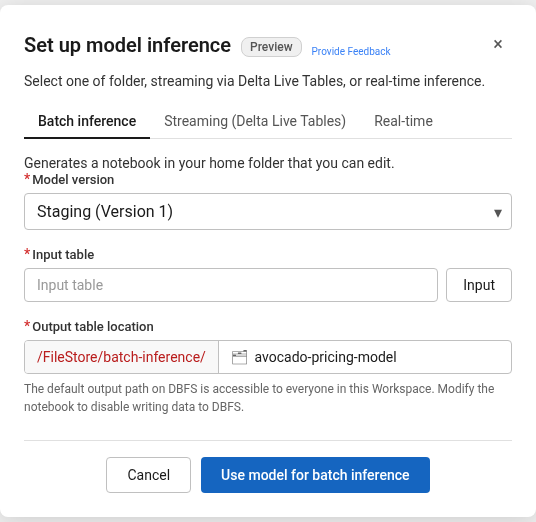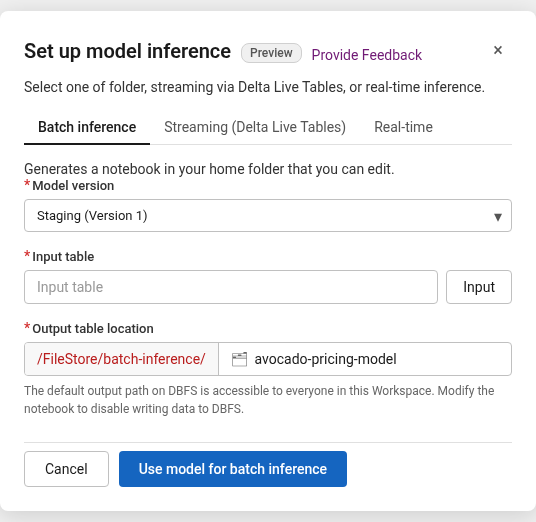--- a/index.html
+++ b/index.html
@@ -43,22 +43,22 @@
       background: #f0f0f0;
       border: 1px solid #d0d0d0;
       border-radius: 8px;
       padding: 2px 8px;
       font-size: 12px;
       color: #555;
       font-weight: 500;
     }
 
     .feedback-link {
-      color: #701a75;
-      font-size: 14px;
+      color: #3b82f6;
+      font-size: 10px;
       text-decoration: none;
       cursor: pointer;
     }
 
     .close-btn {
       margin-left: auto;
       background: none;
       border: none;
       cursor: pointer;
       font-size: 18px;
@@ -128,21 +128,21 @@
     .select-wrapper {
       position: relative;
       width: 100%;
     }
 
     .select-field {
       width: 100%;
       padding: 8px 36px 8px 12px;
       border: 1px solid #c0c0c0;
       border-radius: 4px;
-      font-size: 13px;
+      font-size: 16px;
       color: #1a1a1a;
       background: #ffffff;
       appearance: none;
       cursor: pointer;
     }
 
     .select-arrow {
       position: absolute;
       right: 10px;
       top: 50%;
@@ -215,24 +215,24 @@
 
     .help-text {
       font-size: 12px;
       color: #666;
       margin-top: 6px;
       line-height: 1.5;
     }
 
     .modal-footer {
       display: flex;
-      justify-content: flex-start;
+      justify-content: center;
       gap: 10px;
       margin-top: 24px;
-      padding-top: 8px;
+      padding-top: 16px;
       border-top: 1px solid #e0e0e0;
     }
 
     .cancel-btn {
       padding: 9px 20px;
       border: 1px solid #c0c0c0;
       border-radius: 4px;
       background: #ffffff;
       font-size: 14px;
       color: #1a1a1a;

